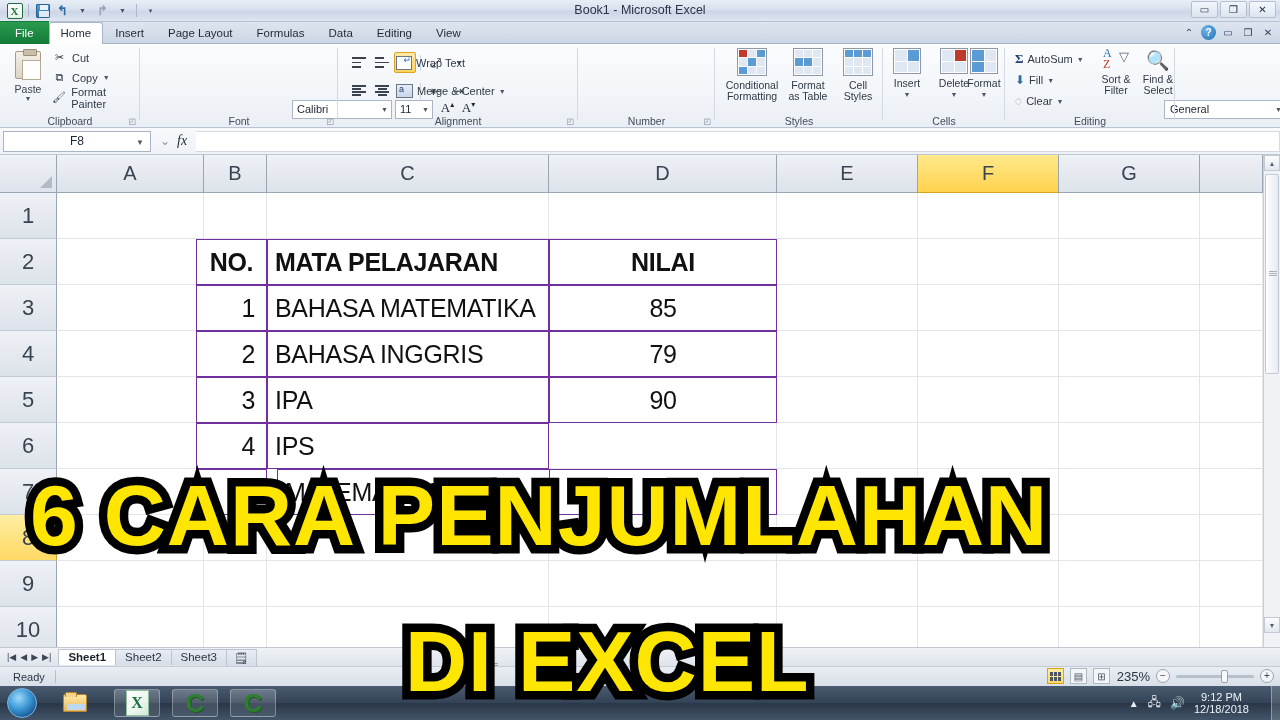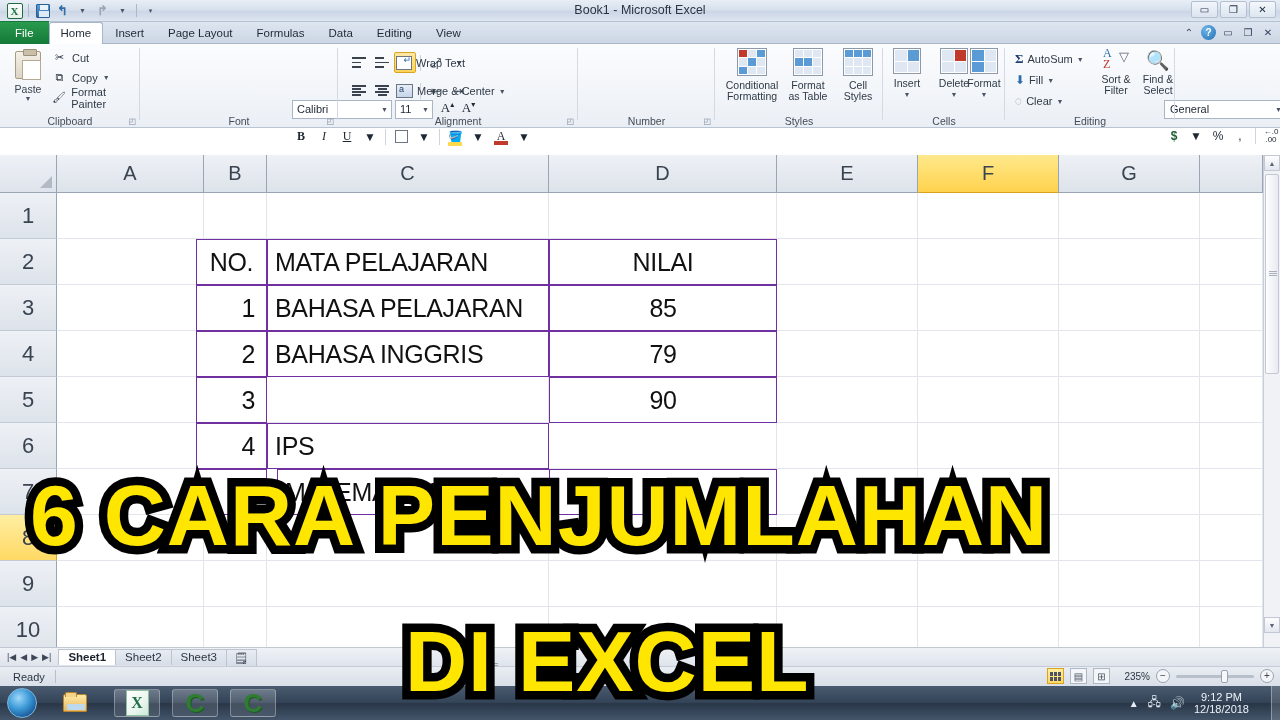--- a/index.html
+++ b/index.html
@@ -234,21 +234,21 @@
   .rowhead.sel { background:linear-gradient(to bottom,#ffeea2,#ffd964); border-right:1px solid #d8a41f; }
   .cell {
     position:absolute; border-right:1px solid #e2e6ec; border-bottom:1px solid #e2e6ec;
     background:#fff;
   }
   
   .tcell {
     position:absolute; background:#fff; border:1px solid #7030a0;
     display:flex; align-items:center; font-size:25px; color:#111; letter-spacing:-0.3px;
   }
-  .tcell.hdr { font-weight:normal; }
+  .tcell.hdr { font-weight:bold; }
   .tcell.ctr { justify-content:center; }
   .tcell.rt { justify-content:flex-end; padding-right:11px; }
   .tcell.lf { justify-content:flex-start; padding-left:7px; }
 
   .mousecursor { position:absolute; left:822px; top:354px; width:16px;height:16px; }
 
   
   .vscroll { position:absolute; right:0; top:0; width:17px; height:494px; background:#f0f2f5; border-left:1px solid #c8cfd9; }
   .vs-up, .vs-dn { position:absolute; left:0; width:16px;height:16px; background:linear-gradient(to bottom,#fdfdfe,#e3e7ee); border:1px solid #c2c9d4; display:flex;align-items:center;justify-content:center; font-size:7px; color:#5b6575; }
   .vs-up { top:0; } .vs-dn { bottom:16px; }
@@ -281,21 +281,21 @@
     background:linear-gradient(to bottom,#e9edf3,#d9dfe8); border-top:1px solid #c5ccd6;
     display:flex; align-items:center;
   }
   .st-ready { font-size:11px; color:#2b3542; padding-left:13px; }
   .st-sep { width:1px;height:13px; background:#b7bfca; margin:0 10px; }
   .st-right { position:absolute; right:6px; top:1px; display:flex; align-items:center; gap:6px; }
   .viewbtn { width:17px;height:16px; border:1px solid #b0b8c4; background:#f3f5f9; display:flex;align-items:center;justify-content:center; }
   .viewbtn.on { background:linear-gradient(to bottom,#ffeea2,#ffd964); border-color:#d8a41f; }
   .vb-grid { width:11px;height:9px; display:grid; grid-template-columns:1fr 1fr 1fr; grid-template-rows:1fr 1fr; gap:1px; }
   .vb-grid span { background:#4a5463; }
-  .zoomtxt { font-size:10px; color:#2b3542; min-width:34px; text-align:right; }
+  .zoomtxt { font-size:13px; color:#2b3542; min-width:34px; text-align:right; }
   .zcirc { width:14px;height:14px;border-radius:50%;border:1px solid #9aa3b0; background:#f3f5f9;
     display:flex;align-items:center;justify-content:center; font-size:10px; color:#3d4654; line-height:12px; }
   .ztrack { width:78px; height:3px; background:#b7bfca; position:relative; border-radius:2px; }
   .zthumb { position:absolute; left:45px; top:-5px; width:7px;height:13px; background:#f6f8fb; border:1px solid #98a1ad; border-radius:2px; }
 
   
   .taskbar {
     position:absolute; top:686px; left:0; width:1280px; height:34px;
     background: linear-gradient(to bottom, rgba(64,82,104,.95) 0%, rgba(46,62,82,.97) 48%, rgba(36,50,68,.98) 52%, rgba(58,76,98,.95) 100%);
   }
@@ -670,20 +670,31 @@
       <div class="bigbtn" style="left:128px; width:50px;">
         <div style="width:26px;height:26px;font-size:19px;color:#3b4654;line-height:26px;">🔍</div>
         <div>Find &amp;</div>
         <div>Select</div>
       </div>
       <div class="group-label">Editing</div>
       <div class="group-sep" style="left:169px;"></div>
     </div>
   </div>
 
+  <div class="fbar">
+    <div class="namebox">
+      <span>F8</span>
+      <span class="combo-caret">▼</span>
+    </div>
+    <div class="fbar-btns">
+      <span>⌄</span>
+      <span class="fx">fx</span>
+    </div>
+    <div class="finput"></div>
+  </div>
 
   <div class="gridwrap">
     <div class="corner"></div>
 
     <div class="colhead" style="left:57px;  width:147px;">A</div>
     <div class="colhead" style="left:204px; width:63px;">B</div>
     <div class="colhead" style="left:267px; width:282px;">C</div>
     <div class="colhead" style="left:549px; width:228px;">D</div>
     <div class="colhead" style="left:777px; width:141px;">E</div>
     <div class="colhead sel" style="left:918px; width:141px;">F</div>
@@ -718,28 +729,29 @@
     <div class="cell" style="left:549px; top:38px; width:228px; height:460px; background:transparent; border-bottom:none;"></div>
     <div class="cell" style="left:777px; top:38px; width:141px; height:460px; background:transparent; border-bottom:none;"></div>
     <div class="cell" style="left:918px; top:38px; width:141px; height:460px; background:transparent; border-bottom:none;"></div>
     <div class="cell" style="left:1059px; top:38px; width:141px; height:460px; background:transparent; border-bottom:none;"></div>
 
     <div class="tcell hdr ctr" style="left:196px; top:84px; width:71px; height:46px;">NO.</div>
     <div class="tcell hdr ctr" style="left:549px; top:84px; width:228px; height:46px;">NILAI</div>
     <div class="tcell hdr lf" style="left:267px; top:84px; width:282px; height:46px;">MATA PELAJARAN</div>
 
     <div class="tcell rt" style="left:196px; top:130px; width:71px; height:46px;">1</div>
-    <div class="tcell lf" style="left:267px; top:130px; width:282px; height:46px;">BAHASA PELAJARAN</div>
+    <div class="tcell lf" style="left:267px; top:130px; width:282px; height:46px;">BAHASA MATEMATIKA</div>
     <div class="tcell ctr" style="left:549px; top:130px; width:228px; height:46px;">85</div>
 
     <div class="tcell rt" style="left:196px; top:176px; width:71px; height:46px;">2</div>
     <div class="tcell lf" style="left:267px; top:176px; width:282px; height:46px;">BAHASA INGGRIS</div>
     <div class="tcell ctr" style="left:549px; top:176px; width:228px; height:46px;">79</div>
 
     <div class="tcell rt" style="left:196px; top:222px; width:71px; height:46px;">3</div>
+    <div class="tcell lf" style="left:267px; top:222px; width:282px; height:46px;">IPA</div>
     <div class="tcell ctr" style="left:549px; top:222px; width:228px; height:46px;">90</div>
 
     <div class="tcell rt" style="left:196px; top:268px; width:71px; height:46px;">4</div>
     <div class="tcell lf" style="left:267px; top:268px; width:282px; height:46px;">IPS</div>
 
     <div class="tcell rt" style="left:196px; top:314px; width:71px; height:46px;">5</div>
     <div class="tcell lf" style="left:277px; top:314px; width:282px; height:46px;">MATEMATIKA</div>
     <div class="tcell ctr" style="left:549px; top:314px; width:228px; height:46px;"></div>
 
     <svg class="mousecursor" viewBox="0 0 16 16">

